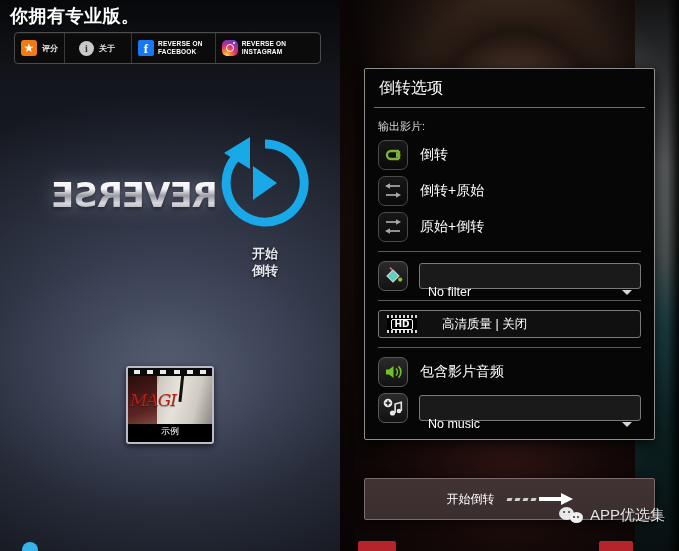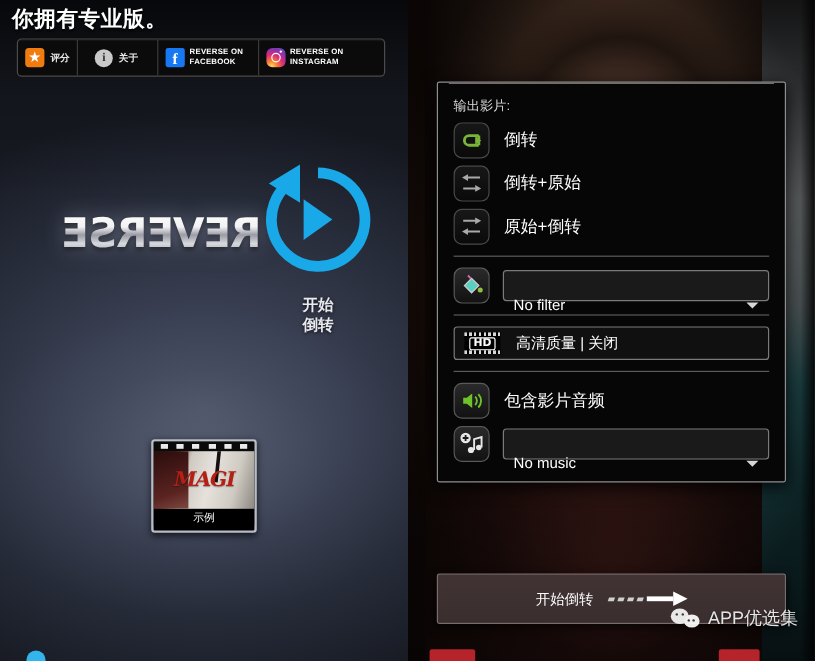--- a/index.html
+++ b/index.html
@@ -92,22 +92,22 @@
   }
   .sample-strip{height:8px;width:100%;background:#0a0a0a;display:flex;align-items:center;
     justify-content:space-around;padding:0 2px;box-sizing:border-box;}
   .sample-strip i{width:6px;height:4px;background:#e9e9e9;display:block;}
   .sample-img{position:relative;height:48px;width:100%;overflow:hidden;
     background:linear-gradient(105deg,#3a1512 0%,#50201c 18%,#cfc9c2 34%,#e6e2db 55%,#cfcac2 78%,#8d8781 100%);}
   .sample-img .dark{position:absolute;left:0;top:0;width:34%;height:100%;
     background:linear-gradient(160deg,#2a0d0c,#5a2320 70%,#7d4a42);}
   .sample-img .pen{position:absolute;left:62%;top:-4px;width:3px;height:30px;background:#14100f;transform:rotate(6deg);}
   .sample-img .magi{position:absolute;left:2px;top:14px;color:#b42016;font-size:17px;
-    font-weight:bold;font-style:italic;font-family:"DejaVu Serif",serif;
-    letter-spacing:-1px;text-shadow:0 1px 1px rgba(0,0,0,.35);margin-left:15px;}
+    font-weight:normal;font-style:italic;font-family:"DejaVu Serif",serif;
+    letter-spacing:-1px;text-shadow:0 1px 1px rgba(0,0,0,.35);}
   .sample-cap{height:14px;background:#000;color:#fff;font-size:9px;
     display:flex;align-items:center;justify-content:center;}
 
   .blue-dot{position:absolute;left:22px;top:542px;width:16px;height:16px;border-radius:50%;
     background:#34b4ec;filter:blur(.6px);}
 
   
   .right-panel{
     position:absolute;left:340px;top:0;width:339px;height:551px;overflow:hidden;
     background:#120b09;
@@ -167,21 +167,21 @@
     display:flex;align-items:center;height:28px;background:#101010;border:1px solid #7a7a7a;
     border-radius:3px;padding:0 8px;box-sizing:border-box;cursor:pointer;width:100%;
   }
   .hd-badge{width:30px;height:18px;background:#000;position:relative;flex:0 0 30px;
     display:flex;align-items:center;justify-content:center;}
   .hd-badge .perf{position:absolute;left:0;width:100%;height:3px;
     background:repeating-linear-gradient(to right,#d8d8d8 0 2px,#000 2px 4px);}
   .hd-badge .perf.t{top:0;} .hd-badge .perf.b{bottom:0;}
   .hd-badge b{color:#fff;font-size:9px;border:1px solid #fff;border-radius:2px;padding:0 2px;
     line-height:9px;font-family:"DejaVu Sans",sans-serif;text-align:right;}
-  .hd-text{color:#fff;font-size:12.5px;margin-left:13px;}
+  .hd-text{color:#fff;font-size:12.5px;margin-left:25px;}
 
   
   .start-btn{
     position:absolute;left:24px;top:478px;width:291px;height:42px;box-sizing:border-box;
     background:linear-gradient(to bottom,#413334,#3b2e2f);
     border:1px solid #7b6b6c;border-radius:2px;
     display:flex;align-items:center;justify-content:center;cursor:pointer;
     box-shadow:0 2px 8px rgba(0,0,0,.7);
   }
   .start-btn span{color:#fff;font-size:12px;}
@@ -276,20 +276,21 @@
 
   <div class="right-panel">
     <div class="bg-photo"></div>
     <div class="bg-strip-l"></div>
     <div class="bg-strip-r"></div>
     <div class="bg-vig"></div>
     <div class="red-l"></div>
     <div class="red-r"></div>
 
     <div class="dialog">
+      <div class="dlg-title">倒转选项</div>
       <div class="dlg-title-rule"></div>
 
       <div class="dlg-body">
         <div class="sec-label">输出影片:</div>
 
         <div class="opt-row">
           <div class="sq dark">
             <svg width="20" height="16" viewBox="0 0 20 16">
               <path d="M16 4 H8 A4 4 0 0 0 8 12 H16" fill="none" stroke="#79b33a" stroke-width="2.4"></path>
               <path d="M16 4 L16 12" fill="none" stroke="#79b33a" stroke-width="2.4"></path>

